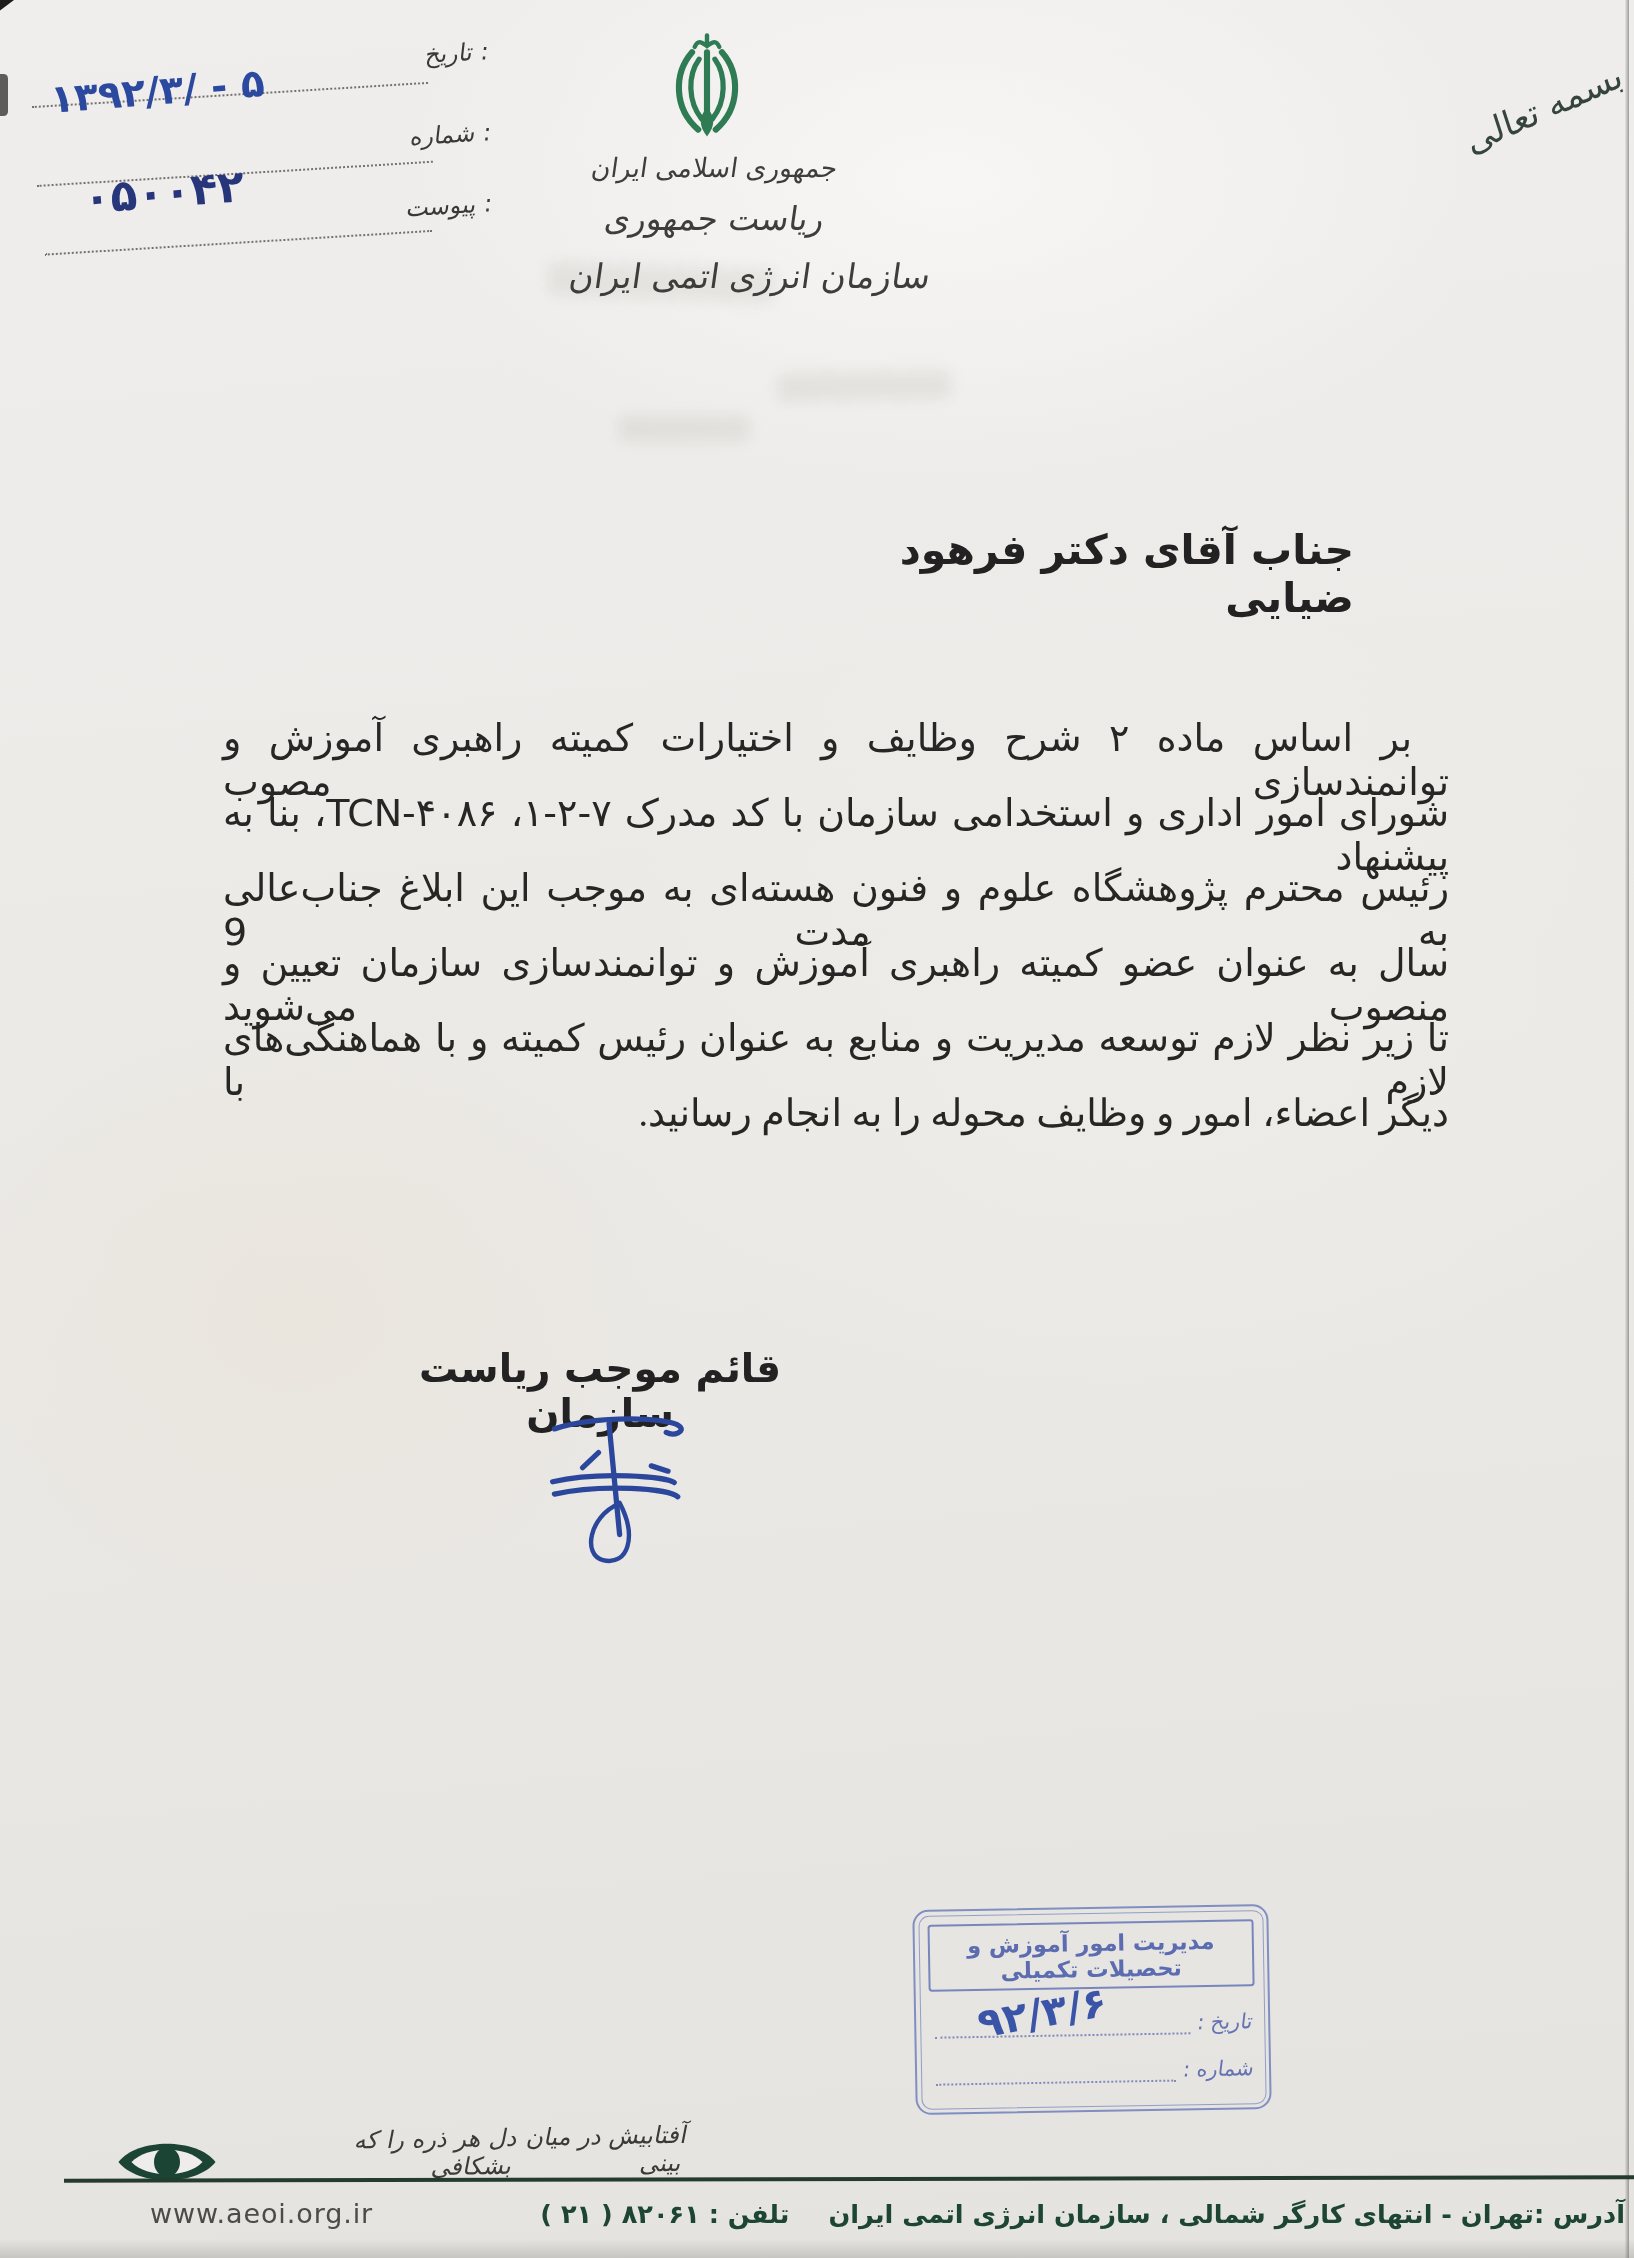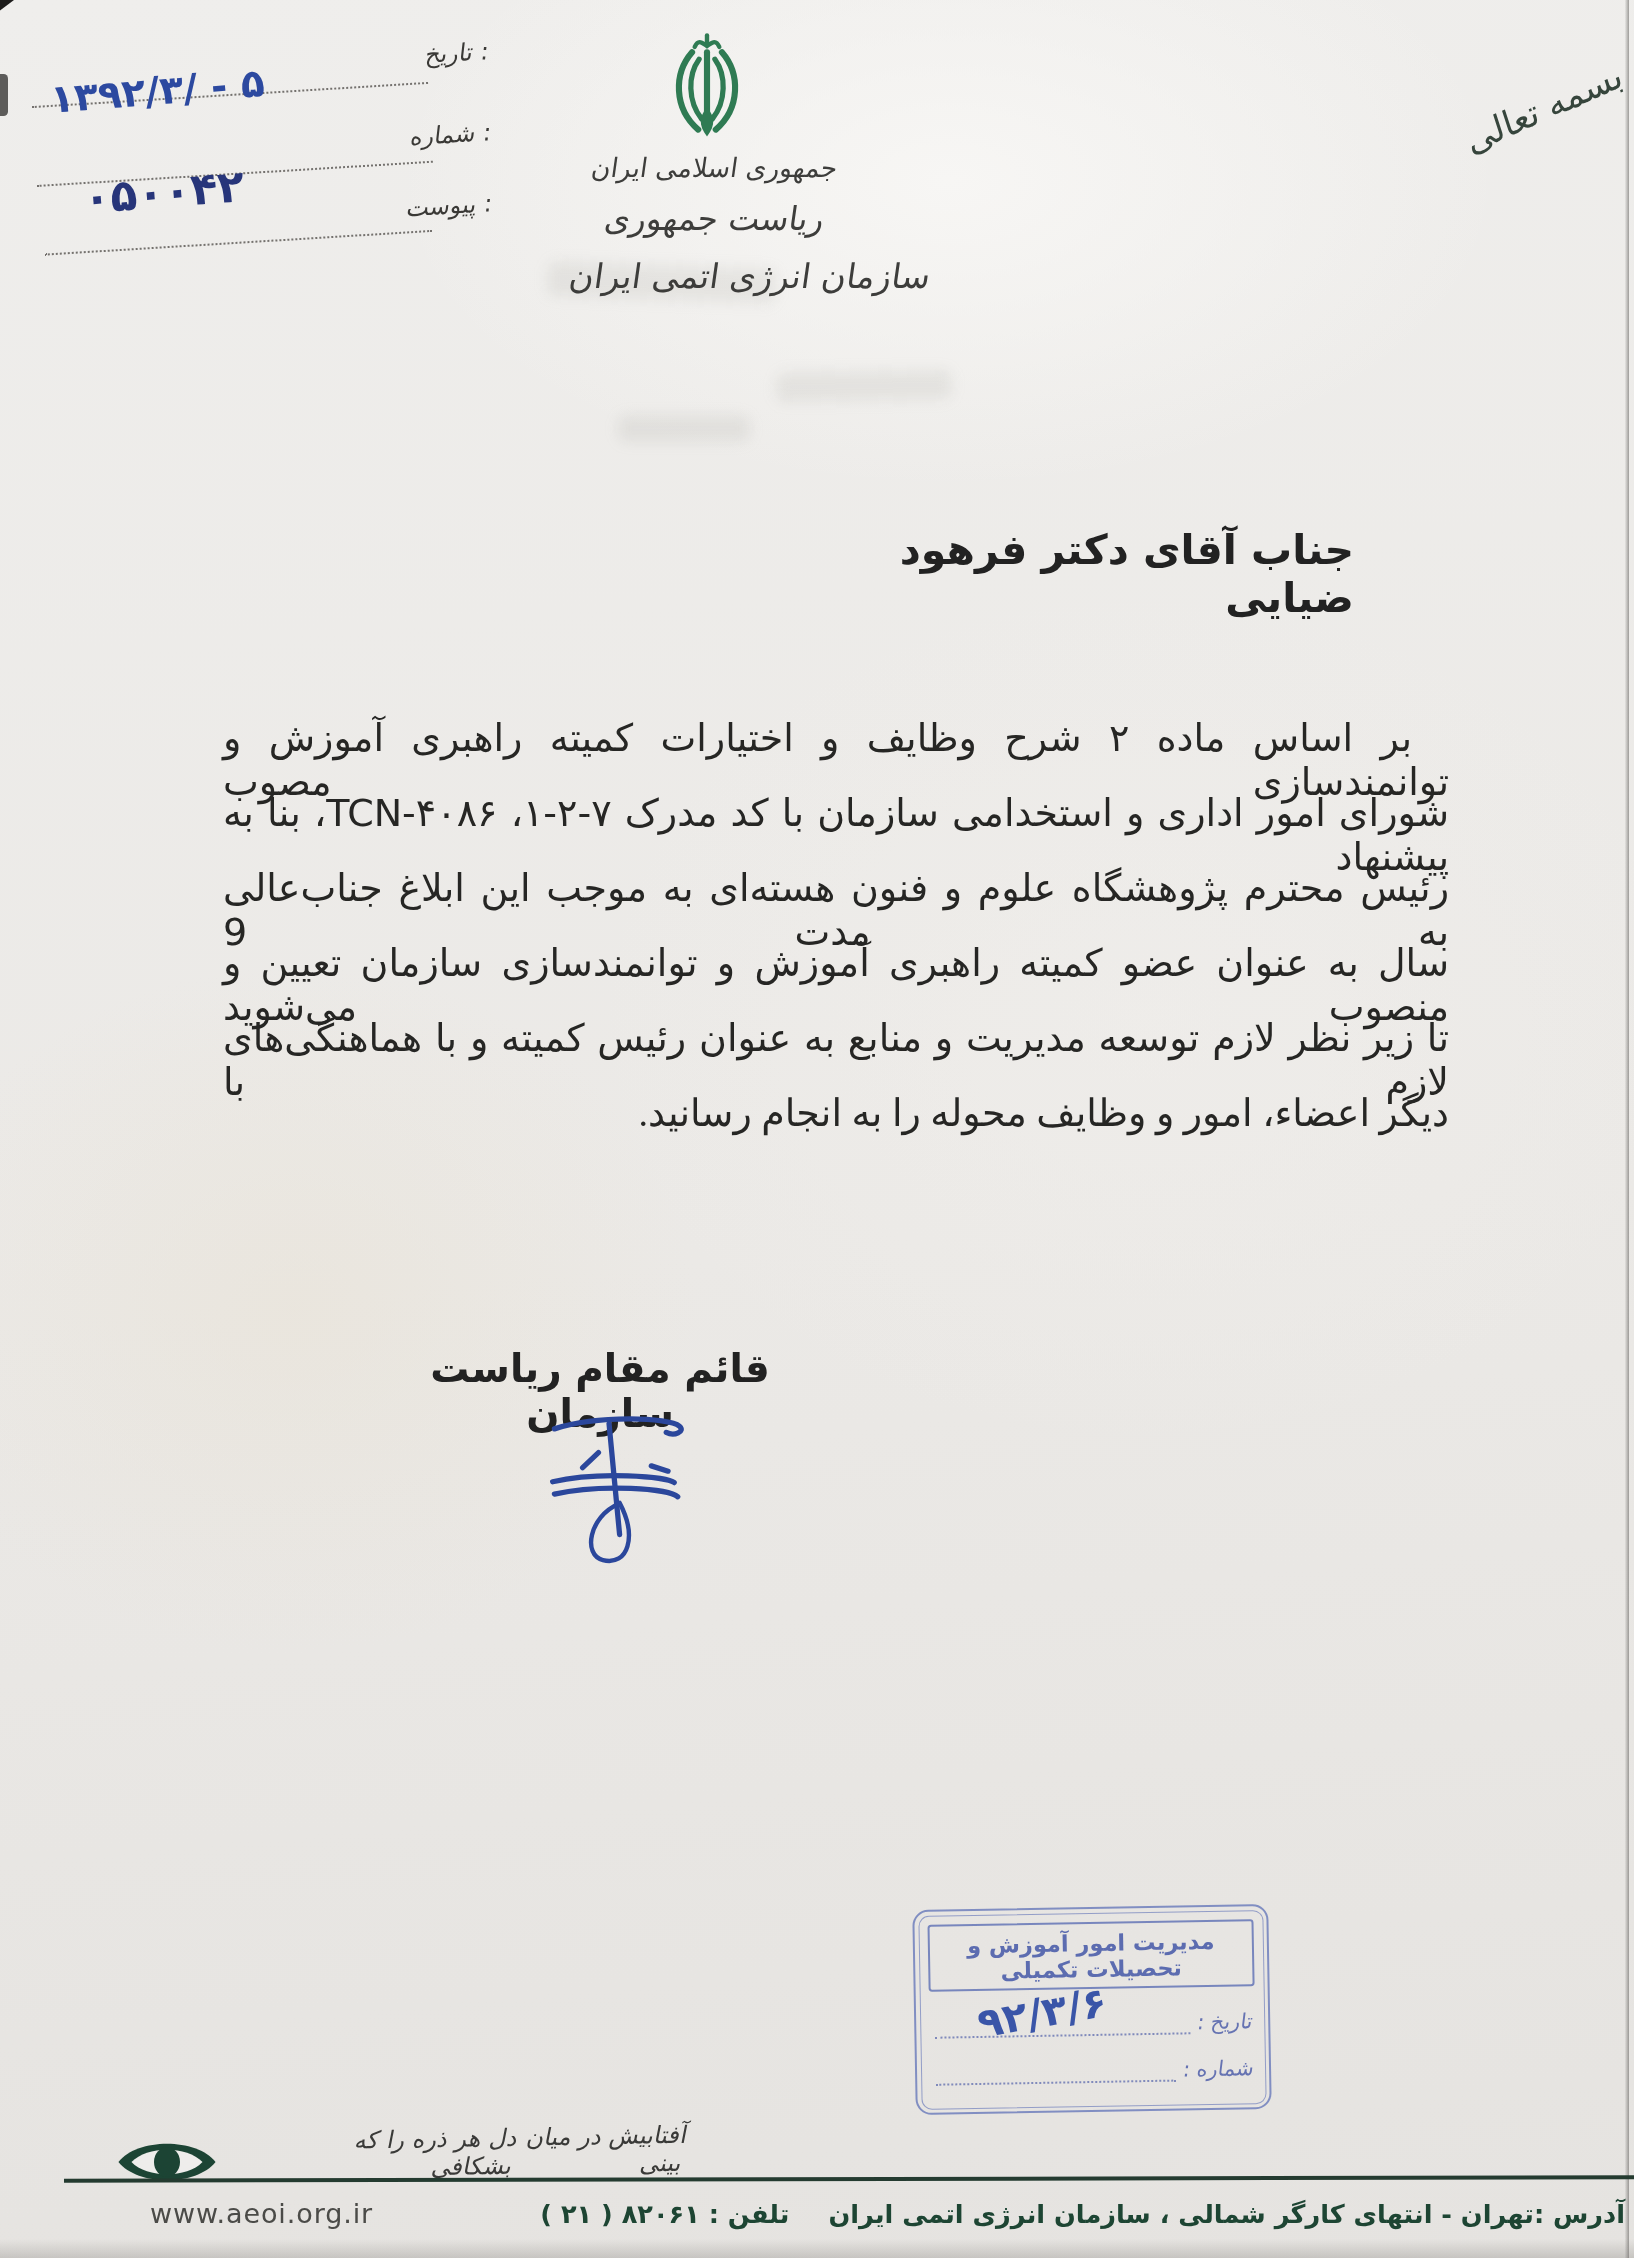--- a/index.html
+++ b/index.html
@@ -99,21 +99,21 @@
 
   <div class="body">
     <div class="jline first">بر اساس ماده ۲ شرح وظایف و اختیارات کمیته راهبری آموزش و توانمندسازی مصوب</div>
     <div class="jline">شورای امور اداری و استخدامی سازمان با کد مدرک ۷-۲-۱، TCN-۴۰۸۶، بنا به پیشنهاد</div>
     <div class="jline">رئیس محترم پژوهشگاه علوم و فنون هسته‌ای به موجب این ابلاغ جناب‌عالی به مدت 9</div>
     <div class="jline">سال به عنوان عضو کمیته راهبری آموزش و توانمندسازی سازمان تعیین و منصوب می‌شوید</div>
     <div class="jline">تا زیر نظر لازم توسعه مدیریت و منابع به عنوان رئیس کمیته و با هماهنگی‌های لازم با</div>
     <div class="lastline">دیگر اعضاء، امور و وظایف محوله را به انجام رسانید.</div>
   </div>
 
-  <div class="sig-title">قائم مقام ریاست سازمان</div>
+  <div class="sig-title">قائم موجب ریاست سازمان</div>
   <svg class="sig-svg" viewBox="0 0 260 205">
     <g fill="none" stroke="#2b479c" stroke-width="6" stroke-linecap="round">
       <path d="M30 28 C80 12 160 15 172 25 C179 31 166 37 157 32"></path>
       <path d="M92 22 L104 148"></path>
       <path d="M62 72 L80 55"></path>
       <path d="M28 88 C80 76 158 82 166 89"></path>
       <path d="M30 102 C85 90 160 96 170 105"></path>
       <path d="M140 70 L159 76"></path>
       <path d="M104 112 C124 150 114 184 85 177 C62 171 69 128 103 113" stroke-width="5"></path>
     </g>

